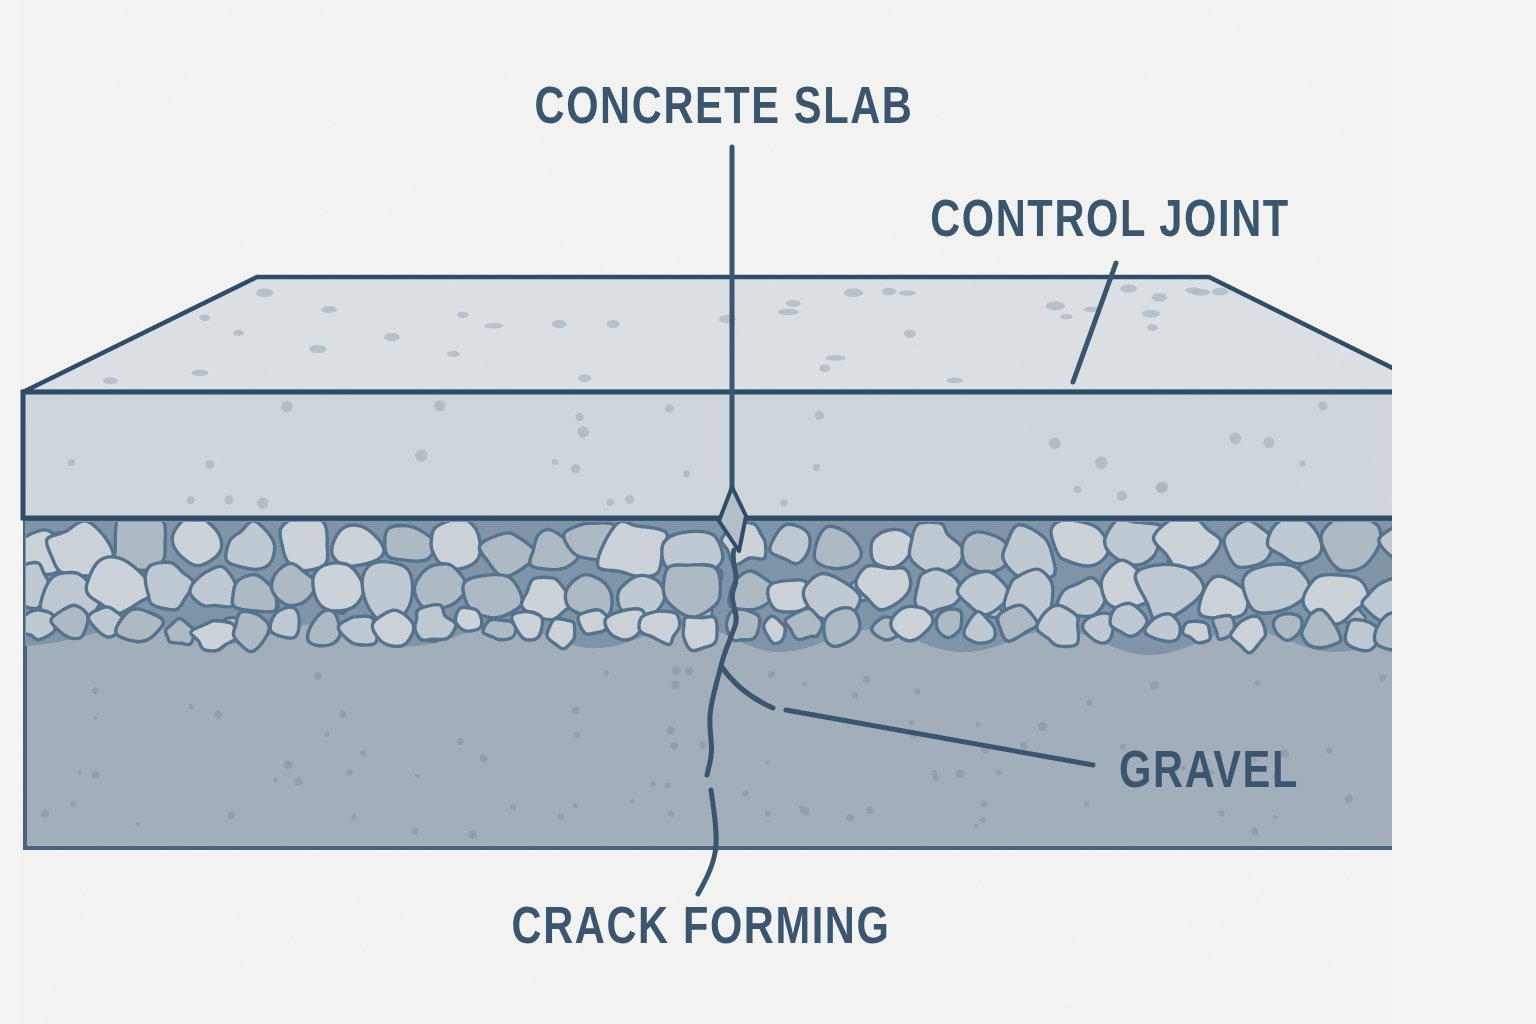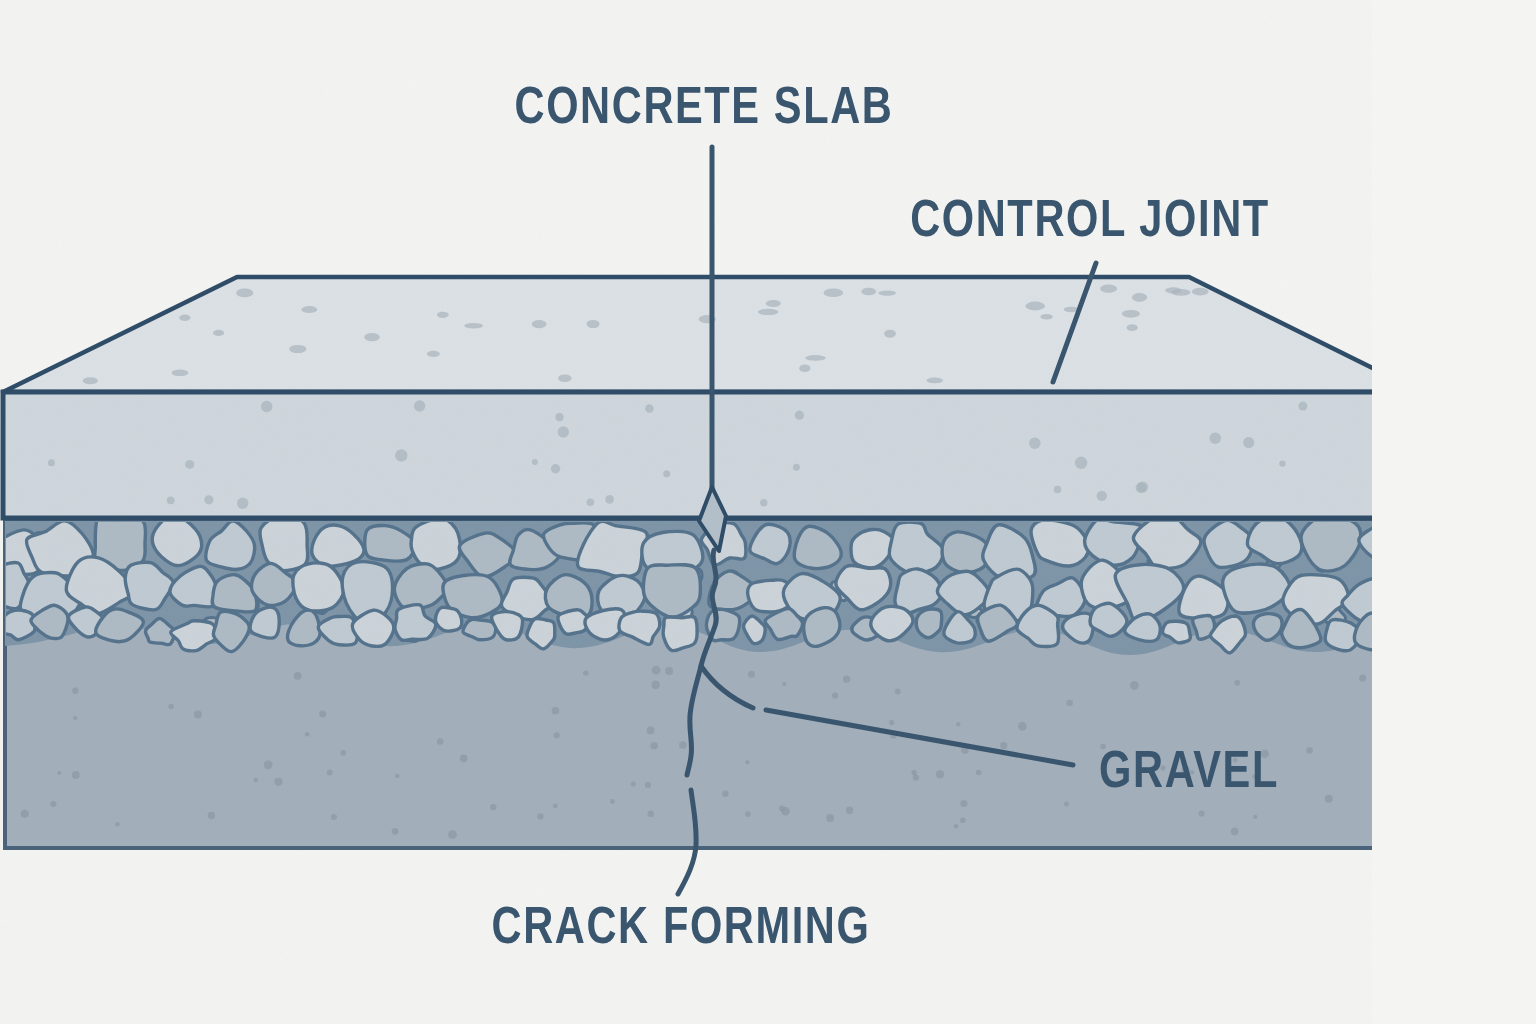--- a/index.html
+++ b/index.html
@@ -1,16 +1,16 @@
 <!DOCTYPE html>
 <html><head>
 <meta charset="utf-8">
 <style>
   html,body{margin:0;padding:0;background:#f4f4f2;}
-  .stage{position:relative;width:1372px;height:1024px;overflow:hidden;}
+  .stage{position:relative;width:1372px;height:1024px;overflow:hidden;padding-left:20px;}
   svg{display:block;}
   text.label{
     font-family:"Liberation Sans", sans-serif;
     font-weight:700;
     font-size:52px;
     letter-spacing:2px;
     text-anchor:middle;
   }
 </style>
 </head>

